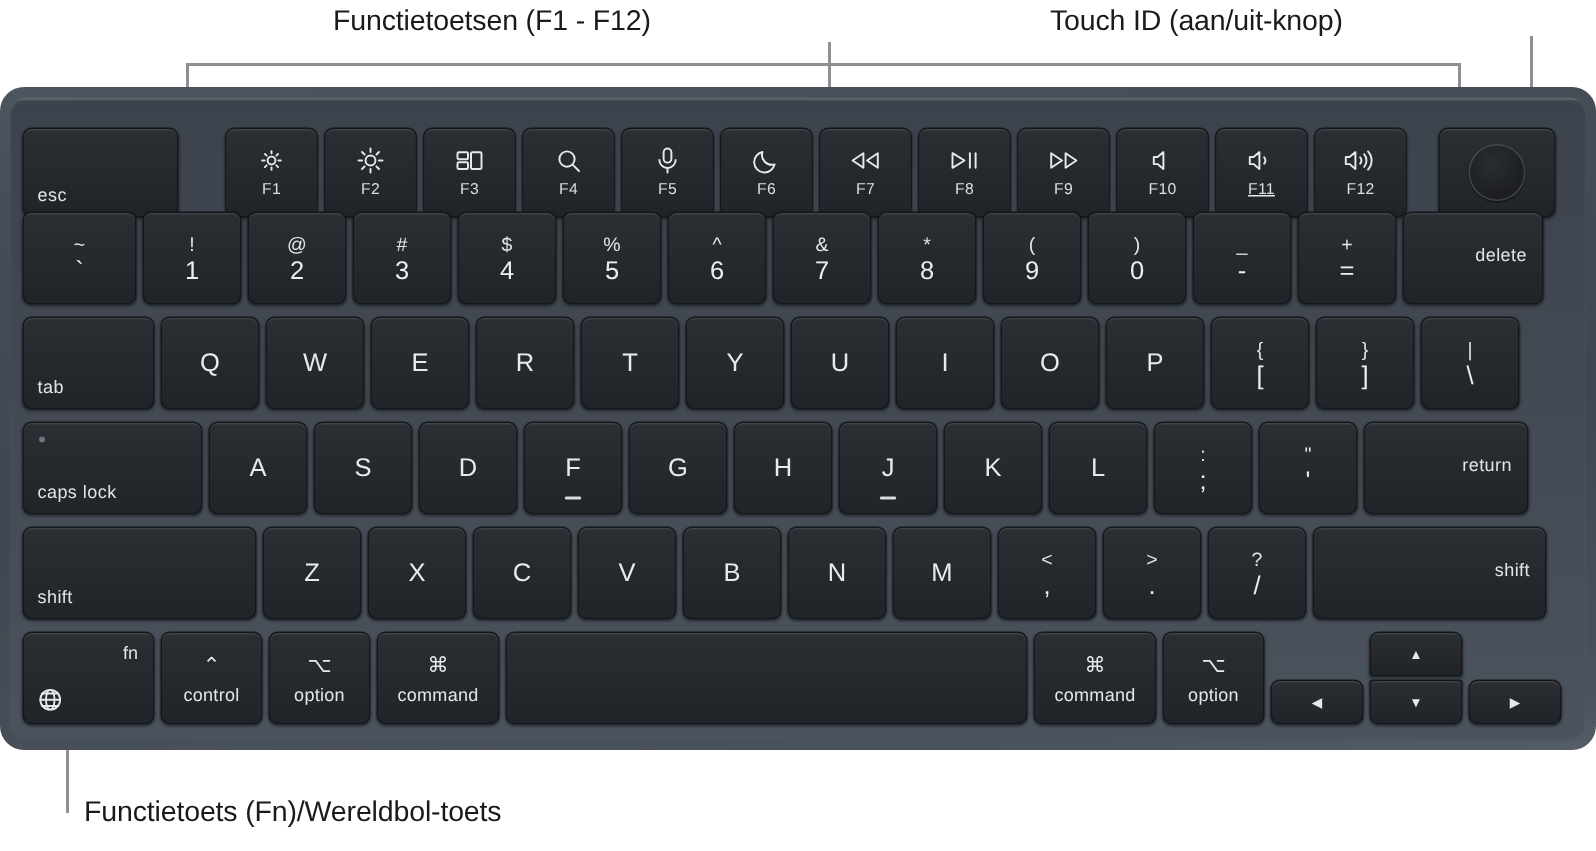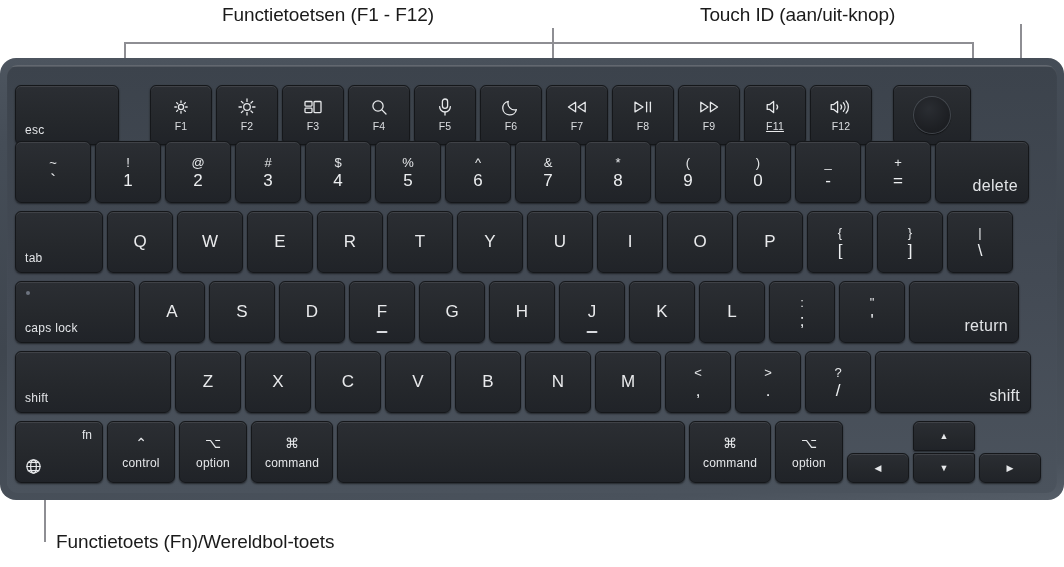--- a/index.html
+++ b/index.html
@@ -119,21 +119,21 @@
     align-items: center;
     justify-content: center;
     height: 100%;
     gap: 4px;
   }
   .k-fn .flabel { font-size: 10.5px; color: #dcdee1; letter-spacing: 0.2px; }
   .k-fn .ficon { height: 18px; display:flex; align-items:center; justify-content:center; }
 
   
   .lbl-bl { position: absolute; left: 9px; bottom: 7px; font-size: 12px; color: #e2e4e7; letter-spacing: 0.3px;}
-  .lbl-br { position: absolute; right: 10px; bottom: 7px; font-size: 16px; color: #e2e4e7; letter-spacing: 0.3px;}
+  .lbl-br { position: absolute; right: 10px; bottom: 25px; font-size: 12px; color: #e2e4e7; letter-spacing: 0.3px;}
   .lbl-tr { position: absolute; right: 10px; top: 6px; font-size: 12px; color: #e2e4e7;}
 
   
   .k-mod {
     display: flex;
     flex-direction: column;
     align-items: center;
     justify-content: center;
     height: 100%;
     gap: 6px;
@@ -305,20 +305,30 @@
         </div>
         <div class="key" style="width: 62px; height: 60px; margin-right: 4px;">
           <div class="k-fn">
             <div class="ficon">
               <svg width="24" height="14" viewBox="0 0 24 14">
                 <path d="M3.8 2.2 11 7l-7.2 4.8z" stroke="#e6e8ea" fill="none" stroke-width="1.3" stroke-linecap="round" stroke-linejoin="round"></path>
                 <path d="M13.4 2.2 20.6 7l-7.2 4.8z" stroke="#e6e8ea" fill="none" stroke-width="1.3" stroke-linecap="round" stroke-linejoin="round"></path>
               </svg>
             </div>
             <div class="flabel">F9</div>
+          </div>
+        </div>
+        <div class="key" style="width: 62px; height: 60px; margin-right: 4px;">
+          <div class="k-fn">
+            <div class="ficon">
+              <svg width="16" height="16" viewBox="0 0 16 16">
+                <path d="M8.6 2.4 4.7 5.6H2.2v4.8h2.5l3.9 3.2z" stroke="#e6e8ea" fill="none" stroke-width="1.3" stroke-linecap="round" stroke-linejoin="round"></path>
+              </svg>
+            </div>
+            <div class="flabel">F10</div>
           </div>
         </div>
         <div class="key" style="width: 62px; height: 60px; margin-right: 4px; text-decoration: underline;">
           <div class="k-fn">
             <div class="ficon">
               <svg width="20" height="16" viewBox="0 0 20 16">
                 <path d="M8.6 2.4 4.7 5.6H2.2v4.8h2.5l3.9 3.2z" stroke="#e6e8ea" fill="none" stroke-width="1.3" stroke-linecap="round" stroke-linejoin="round"></path>
                 <path d="M11.8 5.9a3.4 3.4 0 0 1 0 4.2" stroke="#e6e8ea" fill="none" stroke-width="1.3" stroke-linecap="round" stroke-linejoin="round"></path>
               </svg>
             </div>

